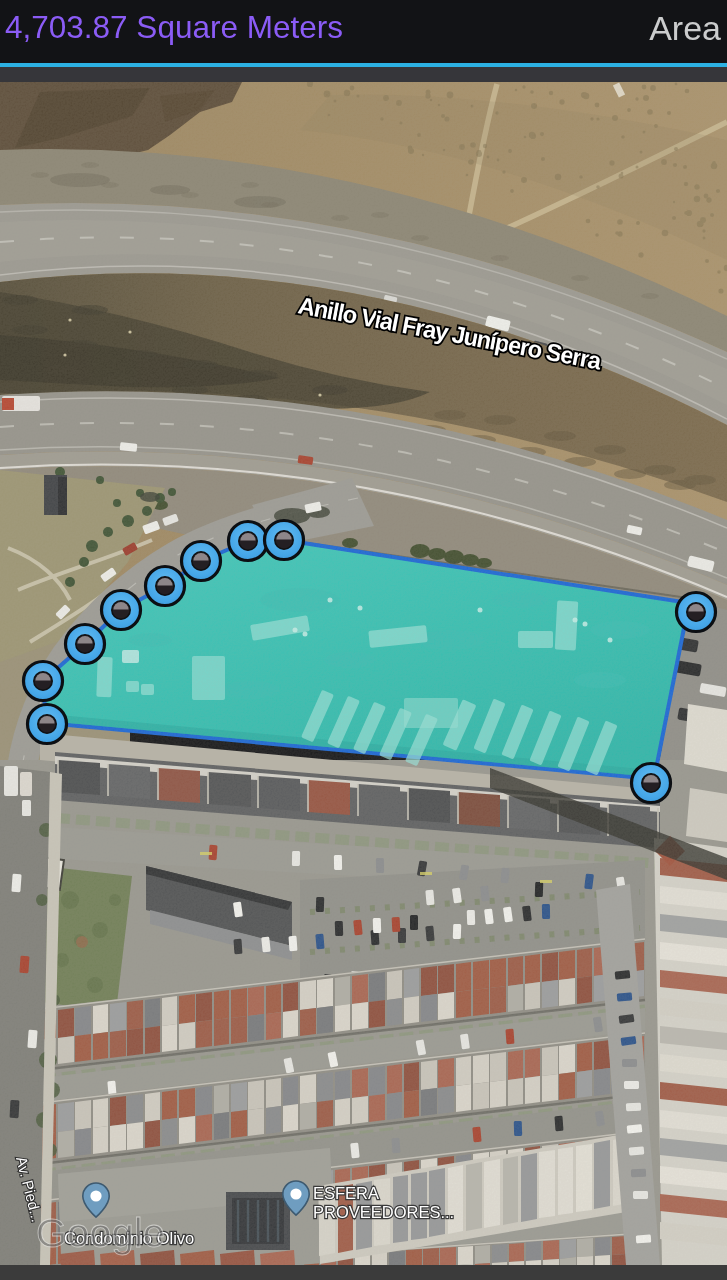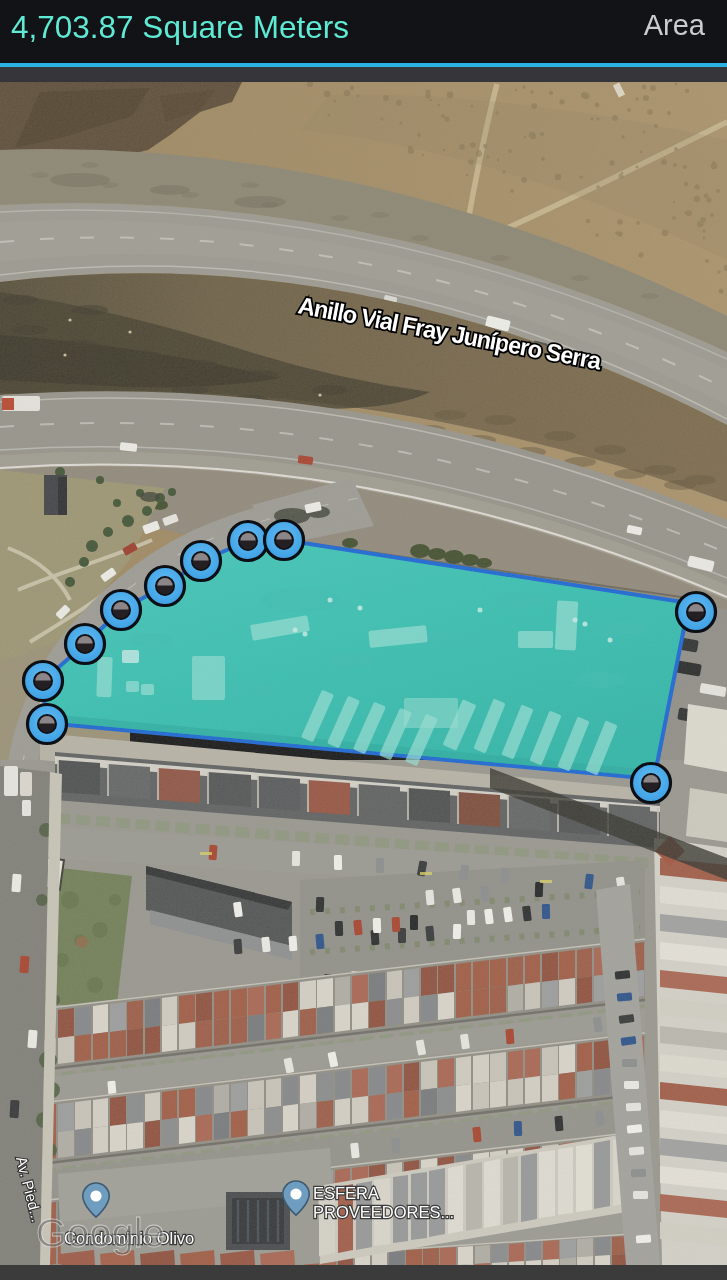--- a/index.html
+++ b/index.html
@@ -1,23 +1,23 @@
 <!DOCTYPE html>
 <html><head><meta charset="utf-8">
 <style>
 html,body{margin:0;padding:0;width:727px;height:1280px;overflow:hidden;background:#101114;font-family:"Liberation Sans", sans-serif;}
 .abs{position:absolute;}
 </style></head>
 <body>
 
 <div class="abs" style="left:0;top:0;width:727px;height:63px;background:#121316;"></div>
 
-<div class="abs" style="left:11px;top:9px;font-size:31.5px;color:#5eead4;">4,703.87 Square Meters</div>
-
-<div class="abs" style="right:22px;top:9px;font-size:29px;color:#cbcccd;margin-left:44px;">Area</div>
+<div class="abs" style="left:5px;top:9px;font-size:31.5px;color:#8b5cf6;">4,703.87 Square Meters</div>
+
+<div class="abs" style="right:6px;top:9px;font-size:34px;color:#cbcccd;margin-left:44px;">Area</div>
 
 <div class="abs" style="left:0;top:63px;width:727px;height:4px;background:#2cb1e3;"></div>
 
 <div class="abs" style="left:0;top:67px;width:727px;height:15px;background:#36363a;"></div>
 
 <svg class="abs" style="left:0;top:82px;" width="727" height="1183" viewBox="0 82 727 1183" xmlns="http://www.w3.org/2000/svg">
 <defs>
 <linearGradient id="terr" x1="0" y1="0" x2="1" y2="0">
 <stop offset="0" stop-color="#9c8660"></stop>
         <stop offset="0.45" stop-color="#a28b63"></stop>

